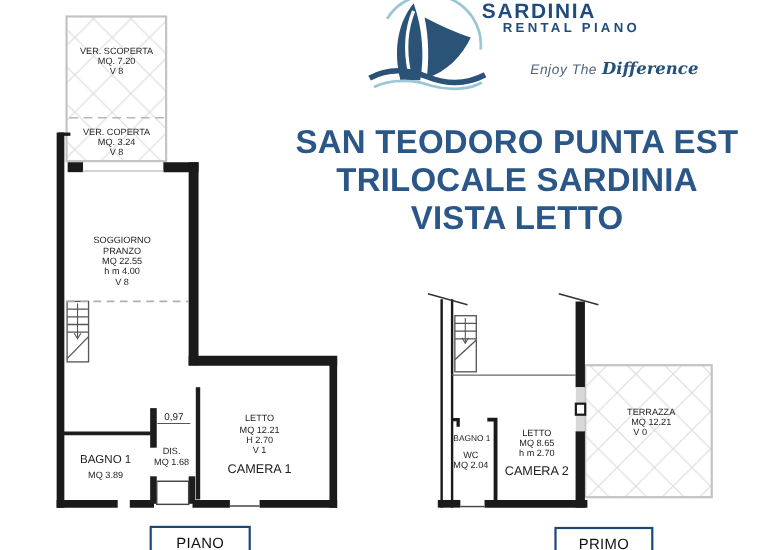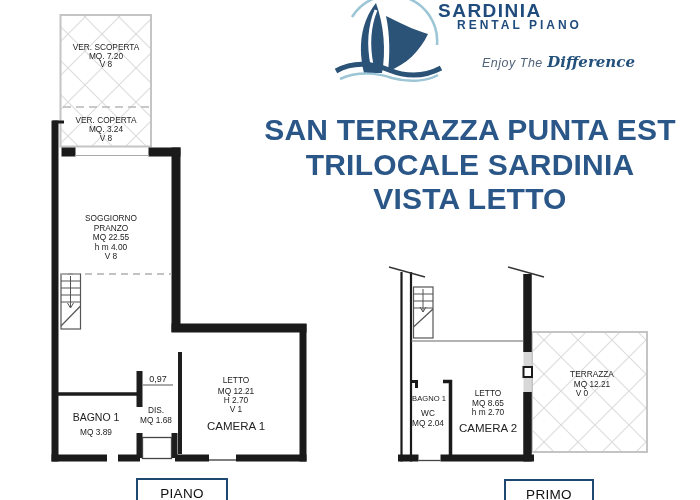--- a/index.html
+++ b/index.html
@@ -167,21 +167,21 @@
     </svg>
     <div class="brand">SARDINIA</div>
     <div class="brand-sub">RENTAL PIANO</div>
     <div class="tagline">
       <span class="pre">Enjoy The</span>
       <span class="script">Difference</span>
     </div>
   </div>
 
   <div class="title">
-    <div>SAN TERRAZZA PUNTA EST</div>
+    <div>SAN TEODORO PUNTA EST</div>
     <div>TRILOCALE SARDINIA</div>
     <div>VISTA LETTO</div>
   </div>
 
   <div class="floor-label label-terra">PIANO TERRA</div>
   <div class="floor-label label-primo">PRIMO PIANO</div>
 
 </div>
 
 </body></html>

